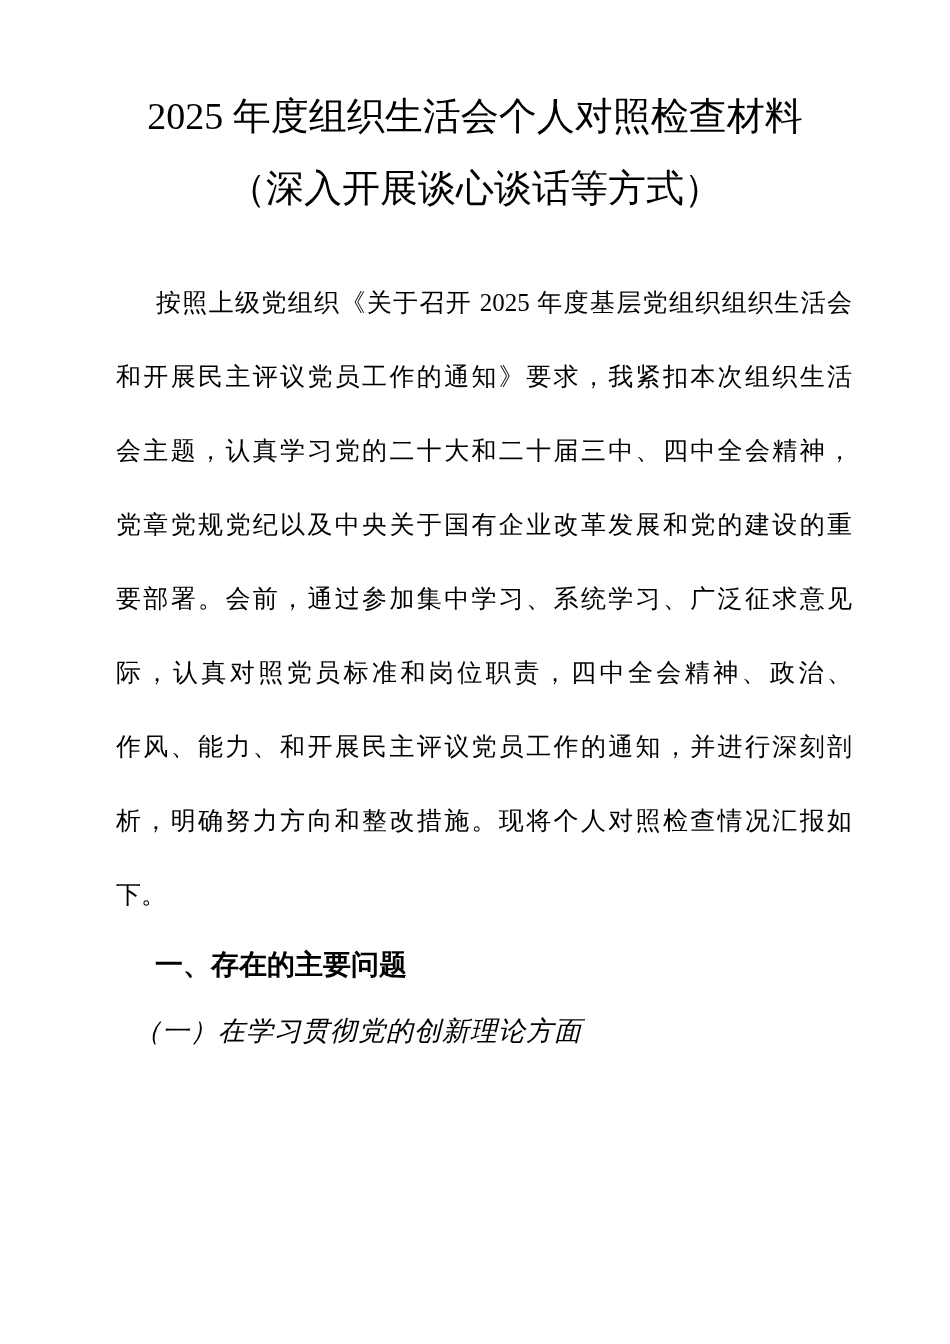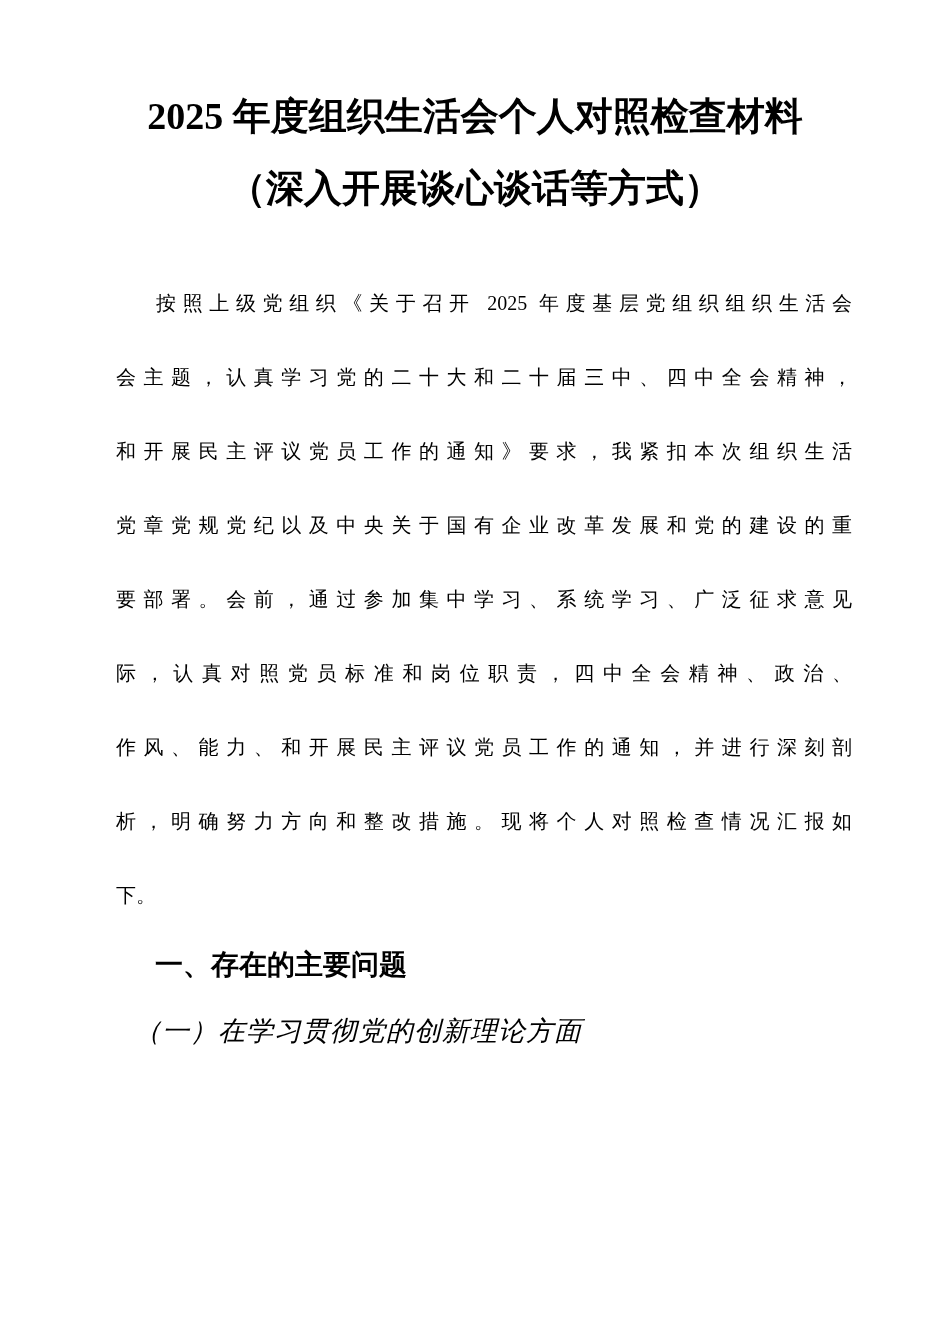--- a/index.html
+++ b/index.html
@@ -17,40 +17,40 @@
     overflow: hidden;
     font-family: "Liberation Serif", "DejaVu Serif", serif;
   }
   .doc-title {
     position: absolute;
     top: 80px;
     left: 0;
     right: 0;
     text-align: center;
     font-family: "Liberation Serif", "DejaVu Serif", serif;
-    font-weight: bold;
+    font-weight: normal;
     font-size: 38px;
     line-height: 72px;
     margin: 0;
   }
   .doc-title .title-line {
     display: block;
     height: 72px;
     white-space: nowrap;
   }
   .doc-body {
     position: absolute;
     top: 266px;
     left: 116px;
     width: 736px;
   }
   .body-line {
     height: 74px;
     line-height: 74px;
-    font-size: 20px;
+    font-size: 25px;
     text-align: justify;
     text-align-last: justify;
     text-justify: inter-character;
     white-space: nowrap;
     overflow: visible;
   }
   .body-line.first {
     text-indent: 40px;
   }
   .body-line.last {
@@ -87,22 +87,22 @@
 
   <h1 class="doc-title">
     <span class="title-line">2025 年度组织生活会个人对照检查材料</span>
     <span class="title-line">（深入开展谈心谈话等方式）</span>
   </h1>
 
   <div class="doc-body">
 
     <div>
         <div class="body-line first">按照上级党组织《关于召开 2025 年度基层党组织组织生活会</div>
+        <div class="body-line">和开展民主评议党员工作的通知》要求，我紧扣本次组织生活</div>
         <div class="body-line">会主题，认真学习党的二十大和二十届三中、四中全会精神，</div>
-        <div class="body-line">和开展民主评议党员工作的通知》要求，我紧扣本次组织生活</div>
         <div class="body-line">党章党规党纪以及中央关于国有企业改革发展和党的建设的重</div>
         <div class="body-line">要部署。会前，通过参加集中学习、系统学习、广泛征求意见</div>
         <div class="body-line">际，认真对照党员标准和岗位职责，四中全会精神、政治、</div>
         <div class="body-line">作风、能力、和开展民主评议党员工作的通知，并进行深刻剖</div>
         <div class="body-line">析，明确努力方向和整改措施。现将个人对照检查情况汇报如</div>
         <div class="body-line last">下。</div>
       </div>
 
     <h2 class="section-heading">一、存在的主要问题</h2>
 

